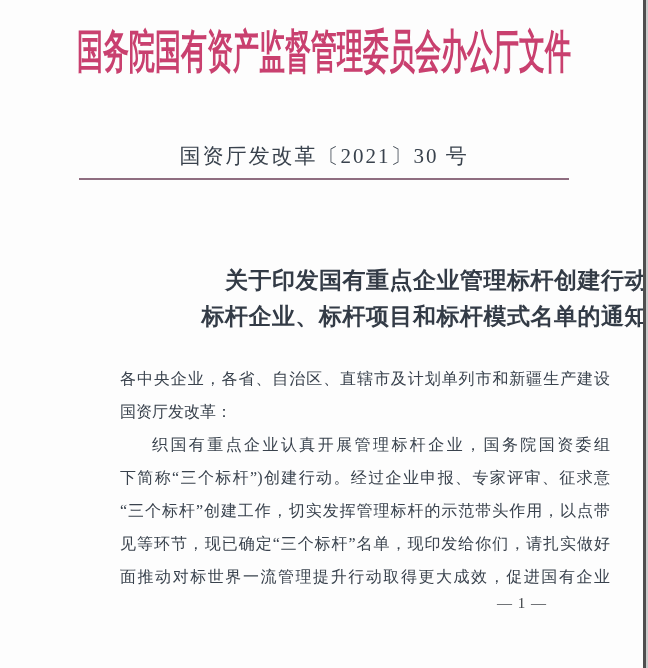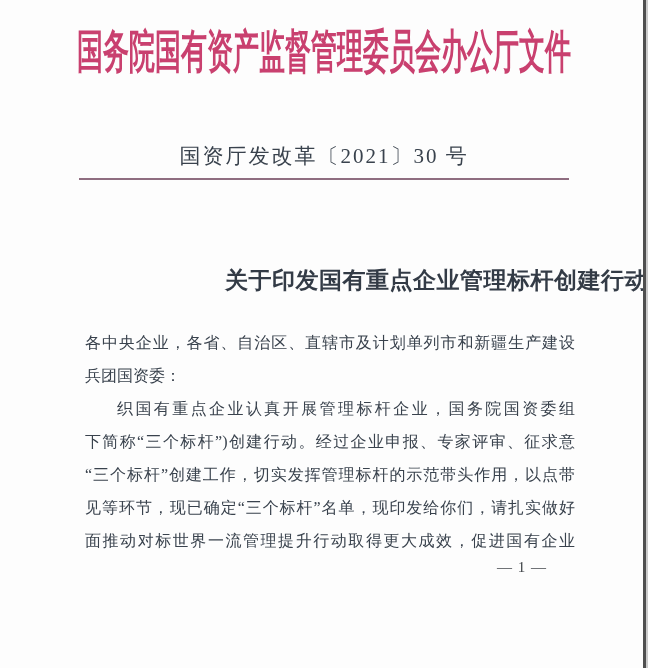--- a/index.html
+++ b/index.html
@@ -48,21 +48,21 @@
   .doc-title {
     margin-top: 83px;
     text-align: right;
     font-weight: bold;
     font-size: 23px;
     line-height: 36px;
     color: #333b46;
     letter-spacing: 0.5px;
   }
   .body-block {
-    margin: 27px 0 0 85px;
+    margin: 27px 0 0 120px;
     width: 490px;
     font-size: 16px;
   }
   .line {
     height: 33px;
     line-height: 33px;
     text-align: justify;
     text-align-last: justify;
   }
   .line.plain {
@@ -108,25 +108,26 @@
   <div class="red-header">
     <span class="stretch">国务院国有资产监督管理委员会办公厅文件</span>
   </div>
 
   <div class="doc-number">国资厅发改革〔2021〕30 号</div>
 
   <div class="divider"></div>
 
   <div class="doc-title">
     <div>关于印发国有重点企业管理标杆创建行动</div>
+    <div>标杆企业、标杆项目和标杆模式名单的通知</div>
   </div>
 
   <div class="body-block">
     <div class="line">各中央企业，各省、自治区、直辖市及计划单列市和新疆生产建设</div>
-    <div class="line plain">兵团国资委：</div>
+    <div class="line plain">国资厅发改革：</div>
     <div class="line indent">织国有重点企业认真开展管理标杆企业，国务院国资委组</div>
     <div class="line">下简称“三个标杆”)创建行动。经过企业申报、专家评审、征求意</div>
     <div class="line">“三个标杆”创建工作，切实发挥管理标杆的示范带头作用，以点带</div>
     <div class="line">见等环节，现已确定“三个标杆”名单，现印发给你们，请扎实做好</div>
     <div class="line">面推动对标世界一流管理提升行动取得更大成效，促进国有企业</div>
   </div>
 
   <div class="page-number">— 1 —</div>
 
   <div class="edge-dark"></div>

